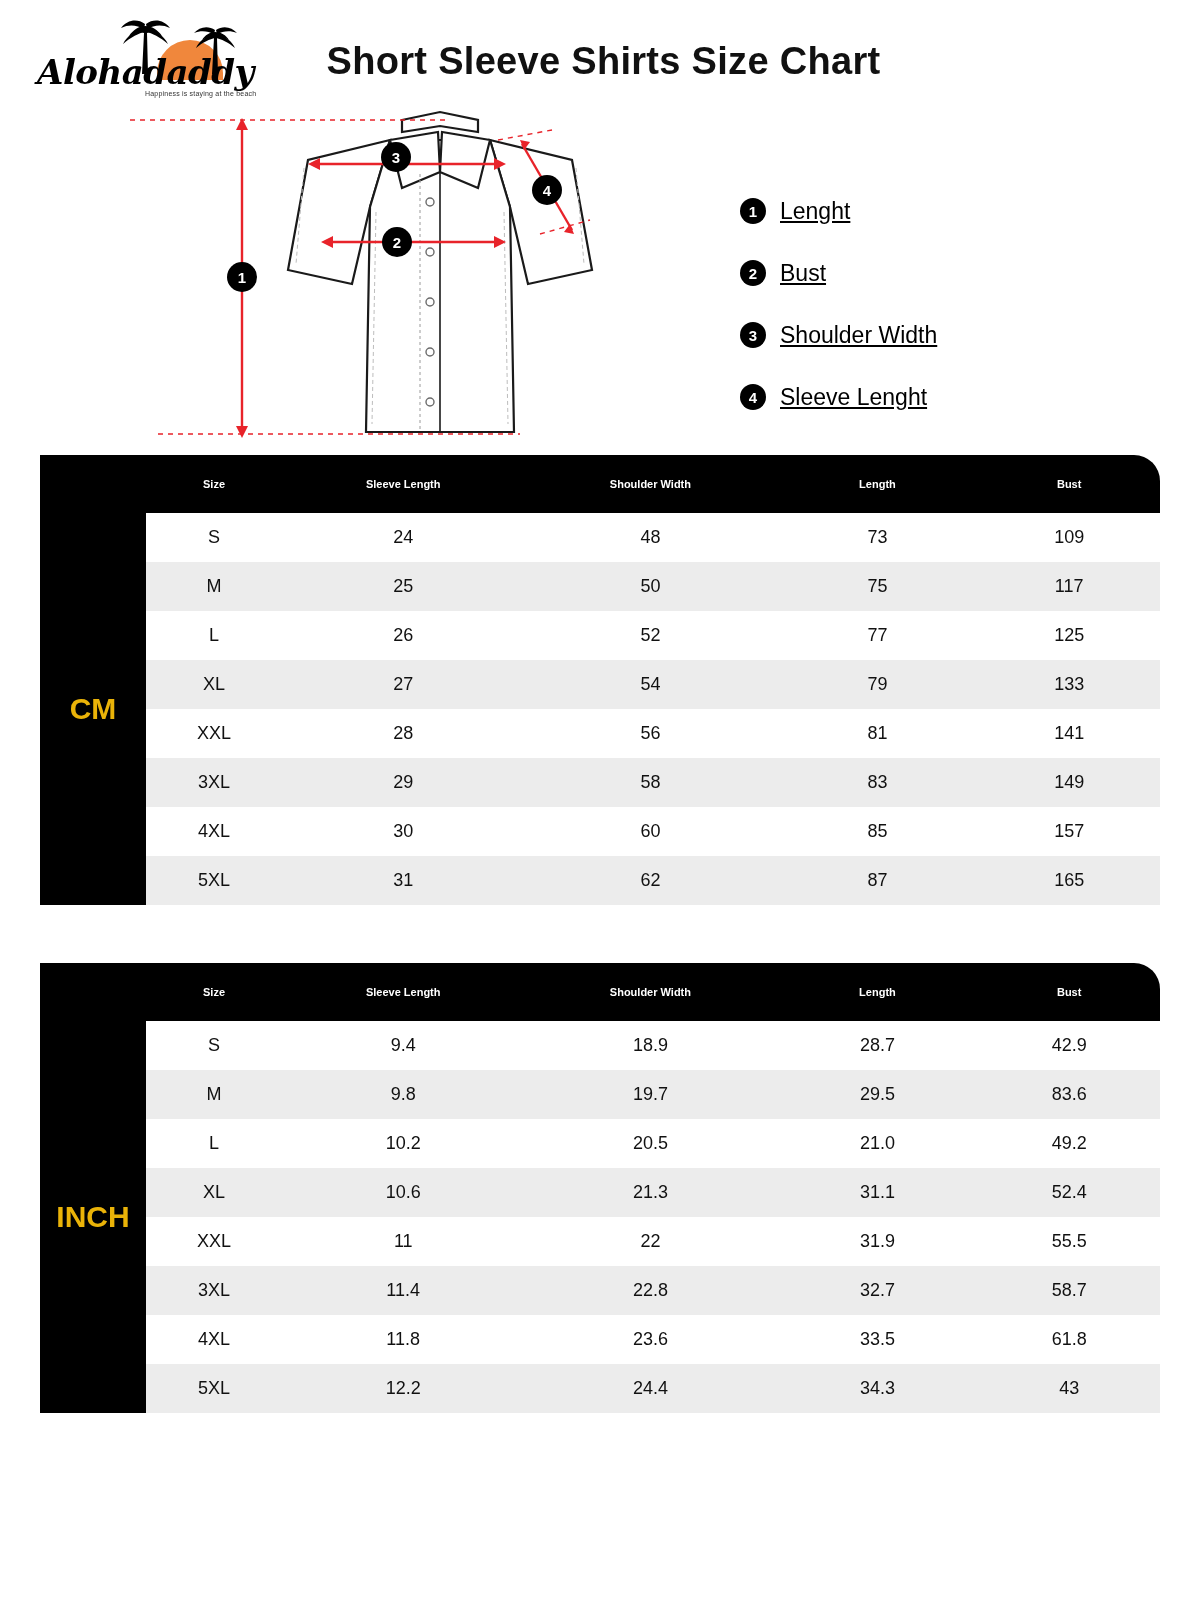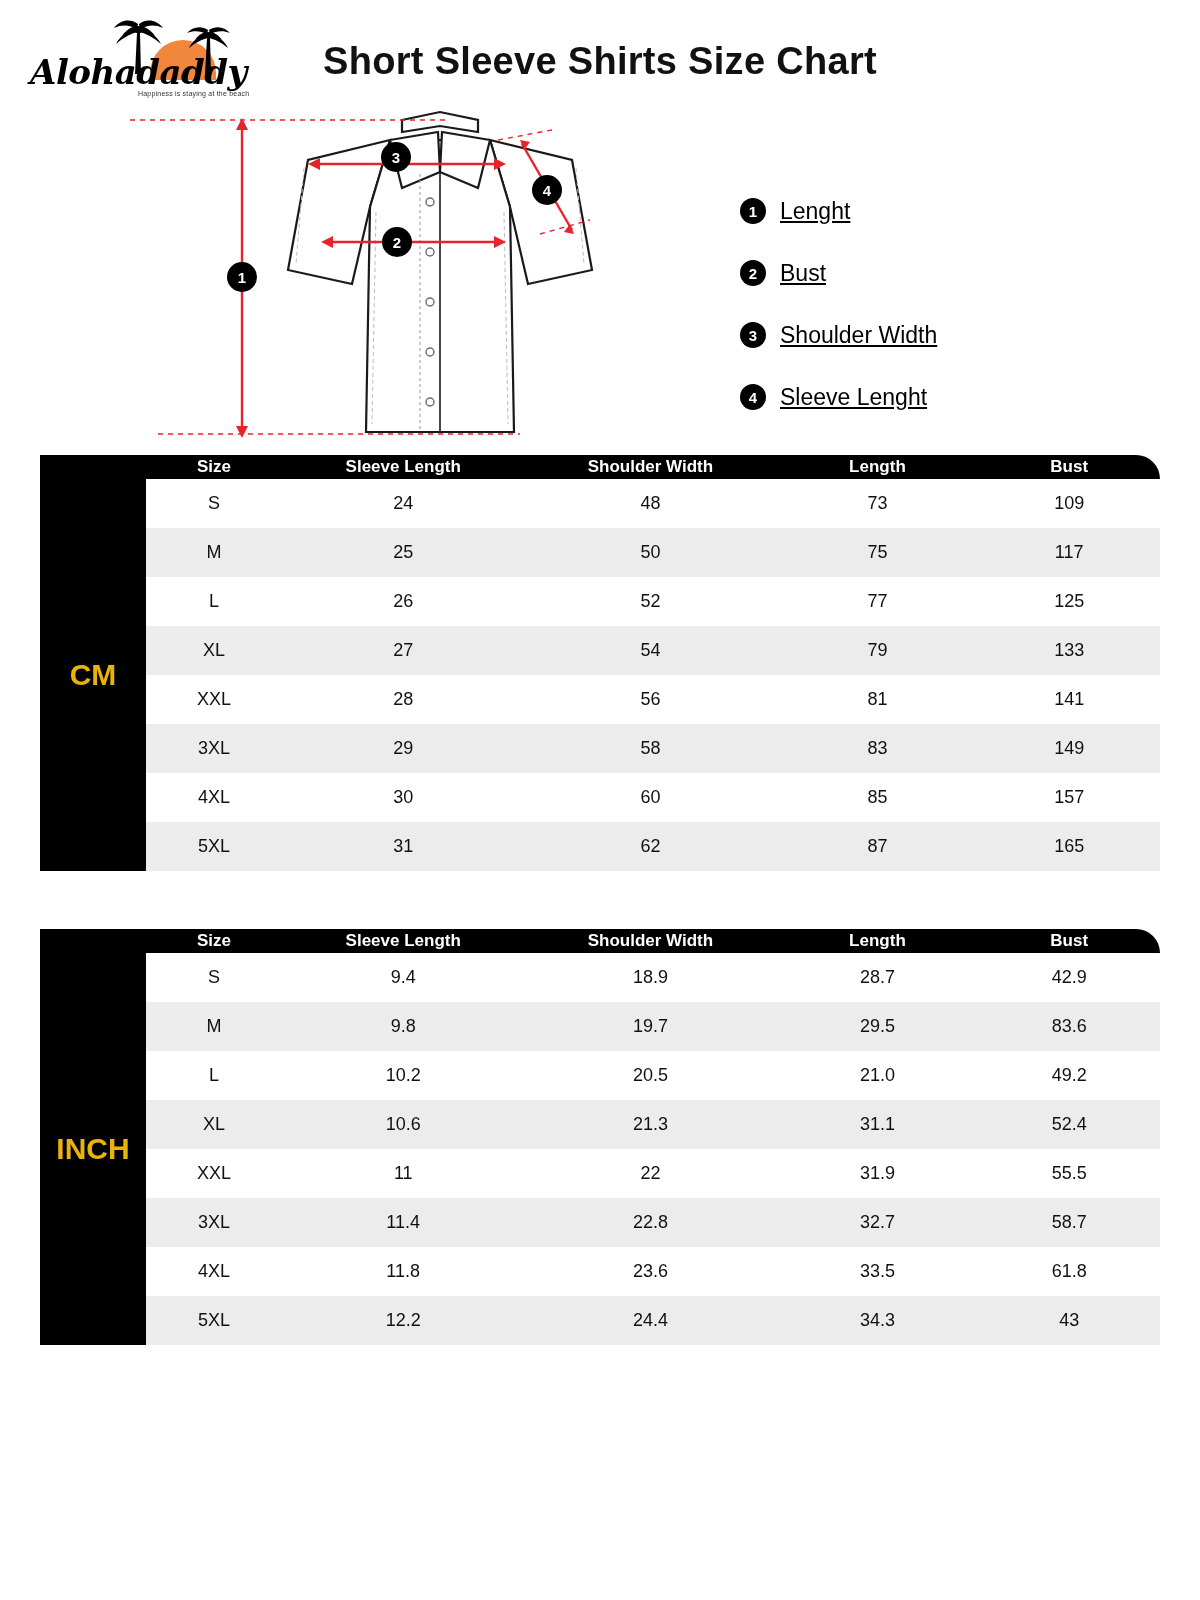--- a/index.html
+++ b/index.html
@@ -13,20 +13,21 @@
   .page {
     position: relative;
     width: 1200px; height: 1600px;
     overflow: hidden;
   }
 
   
   .header {
     position: relative;
     height: 110px;
+    margin-left: 7px;
   }
   .brand {
     position: absolute;
     left: 30px; top: 14px;
     width: 250px; height: 95px;
   }
   .brand-word {
     position: absolute;
     left: 0; top: 38px;
     font-family: "DejaVu Serif", serif;
@@ -100,23 +101,23 @@
     position: relative;
   }
   table {
     width: 100%;
     border-collapse: collapse;
     table-layout: fixed;
   }
   thead th {
     background: #000;
     color: #fff;
-    font-size: 17px;
+    font-size: 11px;
     font-weight: bold;
-    padding: 2px 0;
+    padding: 23px 0;
     text-align: center;
   }
   thead th.unit-corner {
     background: #000;
     border-top-left-radius: 0;
   }
   tbody td {
     font-size: 18px;
     text-align: center;
     padding: 14px 0;

